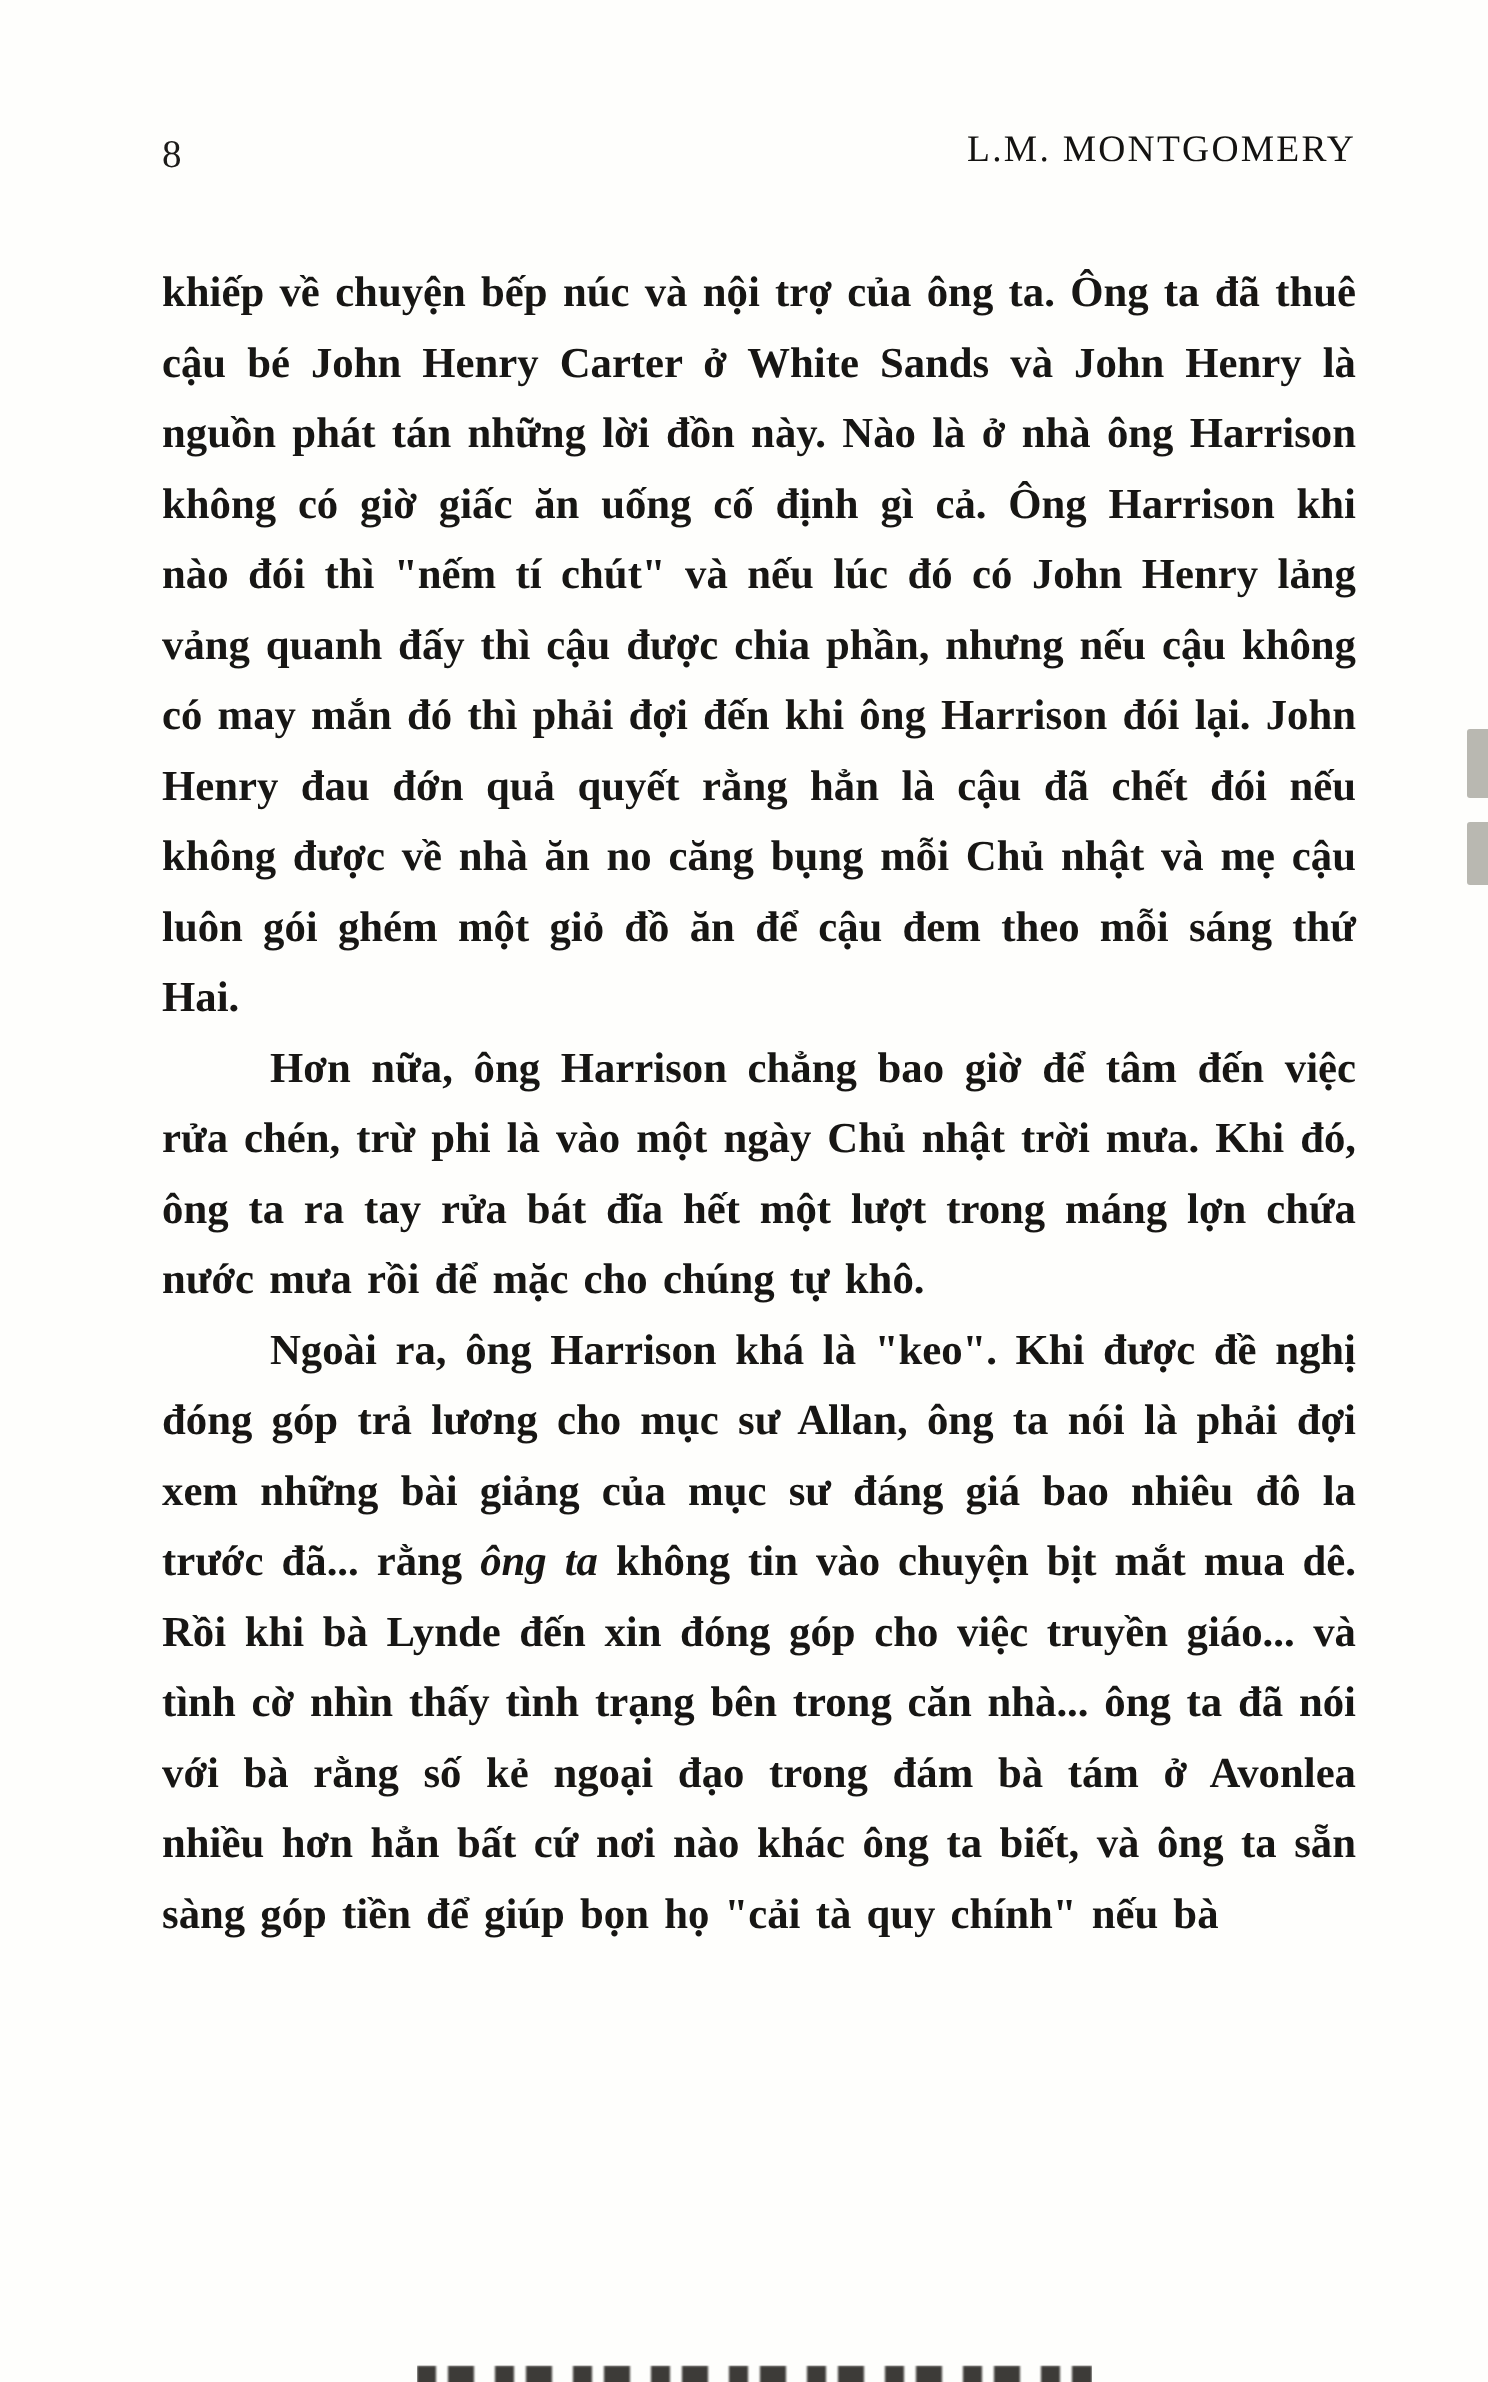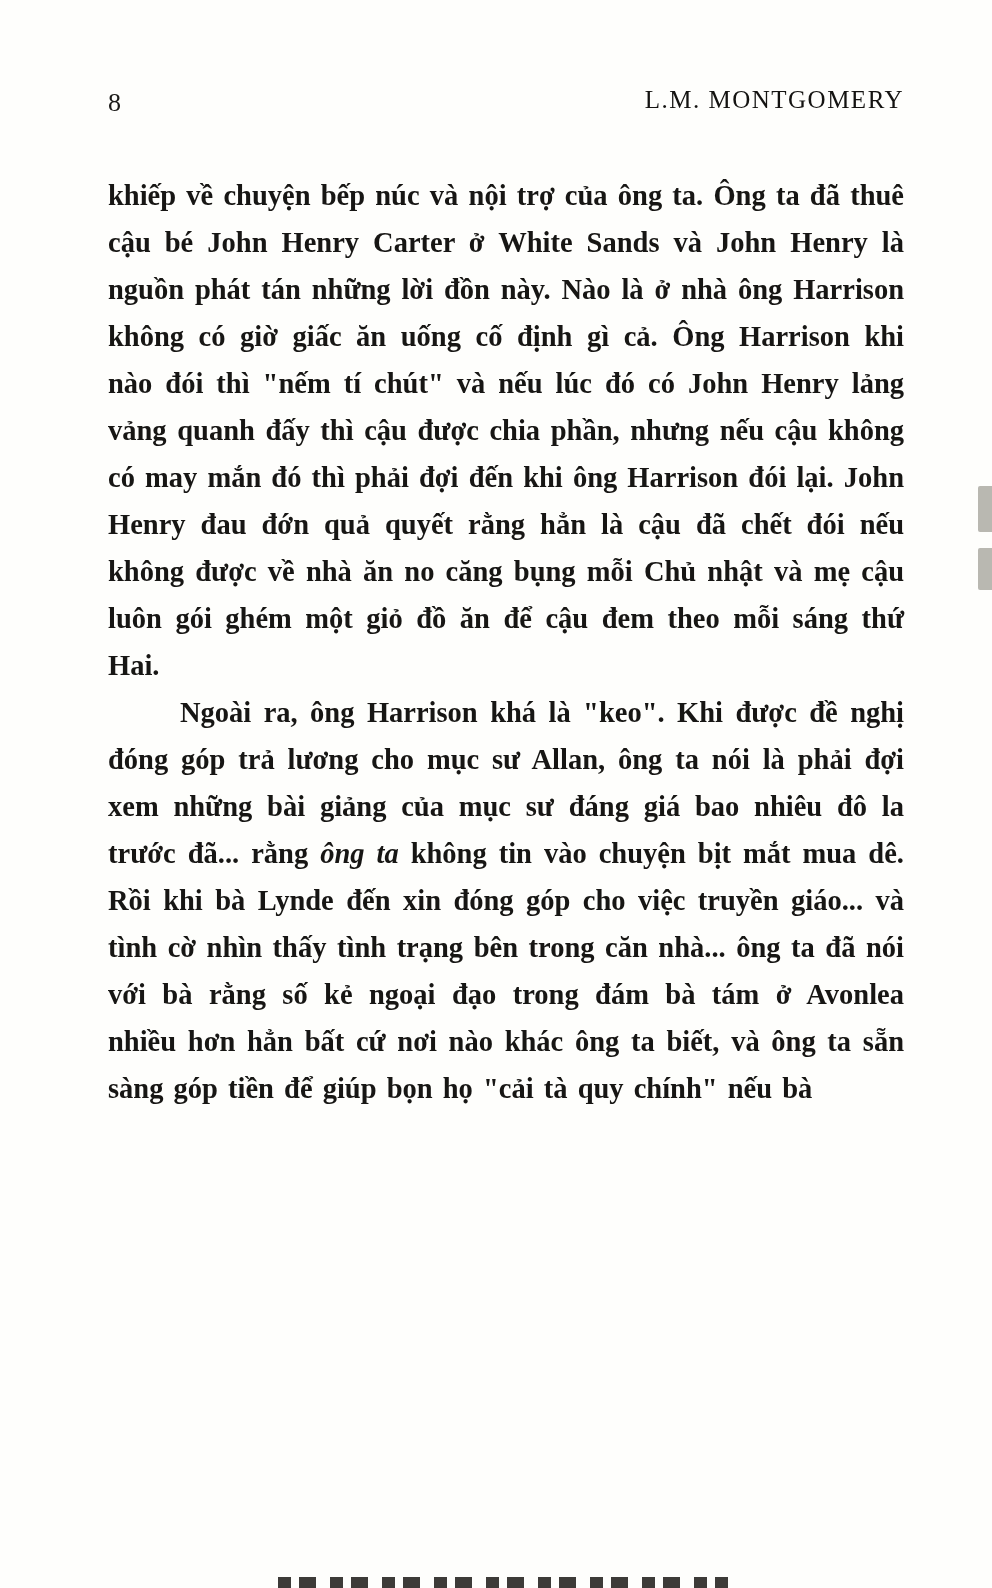--- a/index.html
+++ b/index.html
@@ -98,20 +98,21 @@
 
 <div class="page">
 
   <div class="header-row">
     <span class="page-number">8</span>
     <span class="running-head">L.M. MONTGOMERY</span>
   </div>
 
   <div class="text-block">
       <p><span>khiếp về chuyện bếp núc và nội trợ của ông ta. Ông ta đã thuê cậu bé John Henry Carter ở White Sands và John Henry là nguồn phát tán những lời đồn này. Nào là ở nhà ông Harrison không có giờ giấc ăn uống cố định gì cả. Ông Harrison khi nào đói thì "nếm tí chút" và nếu lúc đó có John Henry lảng vảng quanh đấy thì cậu được chia phần, nhưng nếu cậu không có may mắn đó thì phải đợi đến khi ông Harrison đói lại. John Henry đau đớn quả quyết rằng hẳn là cậu đã chết đói nếu không được về nhà ăn no căng bụng mỗi Chủ nhật và mẹ cậu luôn gói ghém một giỏ đồ ăn để cậu đem theo mỗi sáng thứ Hai.</span></p>
+      <p class="indent"><span>Hơn nữa, ông Harrison chẳng bao giờ để tâm đến việc rửa chén, trừ phi là vào một ngày Chủ nhật trời mưa. Khi đó, ông ta ra tay rửa bát đĩa hết một lượt trong máng lợn chứa nước mưa rồi để mặc cho chúng tự khô.</span></p>
       <p class="indent"><span>Ngoài ra, ông Harrison khá là "keo". Khi được đề nghị đóng góp trả lương cho mục sư Allan, ông ta nói là phải đợi xem những bài giảng của mục sư đáng giá bao nhiêu đô la trước đã... rằng </span><span class="italic">ông ta</span><span> không tin vào chuyện bịt mắt mua dê. Rồi khi bà Lynde đến xin đóng góp cho việc truyền giáo... và tình cờ nhìn thấy tình trạng bên trong căn nhà... ông ta đã nói với bà rằng số kẻ ngoại đạo trong đám bà tám ở Avonlea nhiều hơn hẳn bất cứ nơi nào khác ông ta biết, và ông ta sẵn sàng góp tiền để giúp bọn họ "cải tà quy chính" nếu bà</span></p>
     </div>
 
   <div class="cropped-line">
     <div class="strip"></div>
   </div>
 
   <div class="scan-artifact a1"></div>
   <div class="scan-artifact a2"></div>
 

